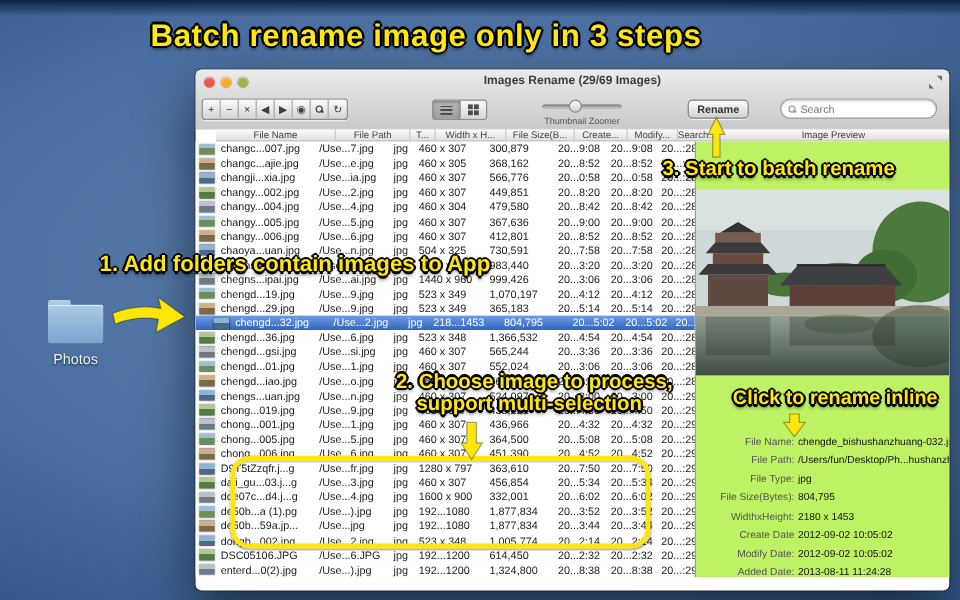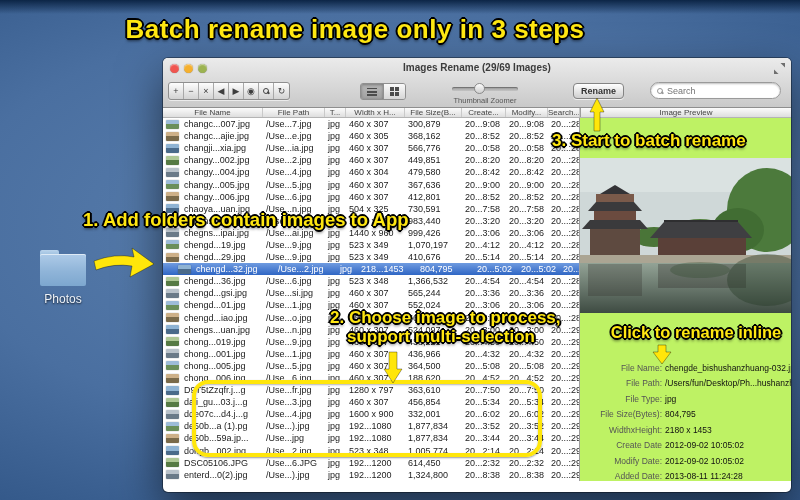--- a/index.html
+++ b/index.html
@@ -74,21 +74,21 @@
     border-radius:9px; background:#fff; display:flex; align-items:center; padding:0 6px; gap:4px;
     box-shadow:inset 0 1px 2px rgba(0,0,0,.25); }
   .search input { border:none; outline:none; width:100%; font-size:9px; color:#444; background:transparent;
     font-family:"Liberation Sans",sans-serif; }
   .mag { display:inline-block; width:6px; height:6px; border:1.4px solid #444; border-radius:50%; position:relative; flex:none; }
   .mag::after { content:""; position:absolute; width:3.4px; height:1.5px; background:#444; transform:rotate(45deg);
     right:-2.6px; bottom:-0.6px; border-radius:1px; }
   .mag.gray { border-color:#979797; } .mag.gray::after { background:#979797; }
 
   
-  .hstrip { position:absolute; left:0; top:50px; right:0; height:10px; display:flex;
+  .hstrip { position:absolute; left:17px; top:50px; right:0; height:10px; display:flex;
     background:linear-gradient(#fbfbfb,#dedede); border-bottom:1px solid #b4b4b4; font-size:8px; color:#444; }
   .hcell { border-right:1px solid #c9c9c9; overflow:hidden; white-space:nowrap; text-align:center; line-height:10px; flex:none; }
   .preview-head { flex:1; text-align:center; line-height:10px; font-size:8px; color:#444; border-left:1px solid #9d9d9d; }
 
   
   .main { position:absolute; left:0; top:60px; right:0; height:363px; display:flex; background:#fff; }
   .rows { width:417px; border-right:1px solid #9d9d9d; overflow:hidden; }
   .trow { height:12.1px; display:flex; align-items:center; font-size:9px; color:#1b1b1b; white-space:nowrap; }
   .trow.sel { background:linear-gradient(#6f9be0,#2f66c4); color:#fff;padding-left:12px; }
   .cell { flex:none; overflow:hidden; padding-left:3px; line-height:12px; }
@@ -303,21 +303,21 @@
           <div class="cell" style="width: 44px;">20...4:12</div>
           <div class="cell" style="width: 42px;">20...4:12</div>
           <div class="cell" style="width: 32px;">20...:28</div>
         </div>
         <div class="trow">
           <span class="thumb t1"></span>
           <div class="cell" style="width: 82px;">chengd...29.jpg</div>
           <div class="cell" style="width: 62px;">/Use...9.jpg</div>
           <div class="cell" style="width: 21px;">jpg</div>
           <div class="cell" style="width: 59px;">523 x 349</div>
-          <div class="cell" style="width: 57px;">410,676</div>
+          <div class="cell" style="width: 57px;">365,183</div>
           <div class="cell" style="width: 44px;">20...5:14</div>
           <div class="cell" style="width: 42px;">20...5:14</div>
           <div class="cell" style="width: 32px;">20...:28</div>
         </div>
         <div class="trow sel">
           <span class="thumb t2"></span>
           <div class="cell" style="width: 82px;">chengd...32.jpg</div>
           <div class="cell" style="width: 62px;">/Use...2.jpg</div>
           <div class="cell" style="width: 21px;">jpg</div>
           <div class="cell" style="width: 59px;">218...1453</div>
@@ -413,21 +413,21 @@
           <div class="cell" style="width: 44px;">20...5:08</div>
           <div class="cell" style="width: 42px;">20...5:08</div>
           <div class="cell" style="width: 32px;">20...:29</div>
         </div>
         <div class="trow">
           <span class="thumb t1"></span>
           <div class="cell" style="width: 82px;">chong...006.jpg</div>
           <div class="cell" style="width: 62px;">/Use...6.jpg</div>
           <div class="cell" style="width: 21px;">jpg</div>
           <div class="cell" style="width: 59px;">460 x 307</div>
-          <div class="cell" style="width: 57px;">188,620</div>
+          <div class="cell" style="width: 57px;">451,390</div>
           <div class="cell" style="width: 44px;">20...4:52</div>
           <div class="cell" style="width: 42px;">20...4:52</div>
           <div class="cell" style="width: 32px;">20...:29</div>
         </div>
         <div class="trow">
           <span class="thumb t2"></span>
           <div class="cell" style="width: 82px;">D9T5tZzqfr.j...g</div>
           <div class="cell" style="width: 62px;">/Use...fr.jpg</div>
           <div class="cell" style="width: 21px;">jpg</div>
           <div class="cell" style="width: 59px;">1280 x 797</div>

